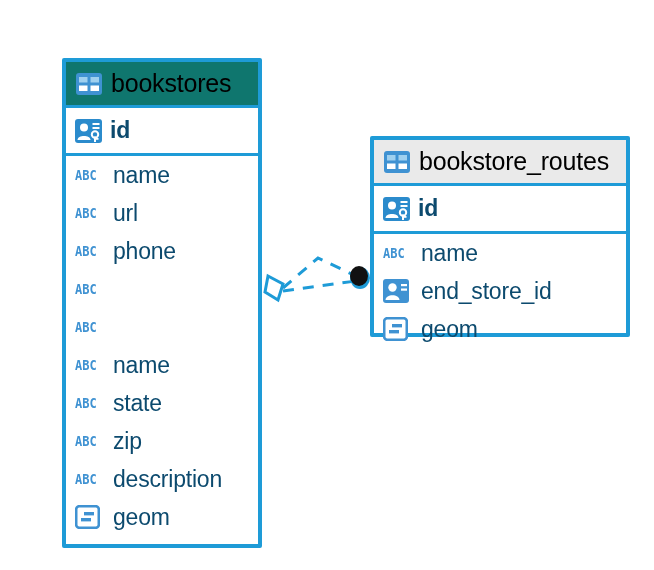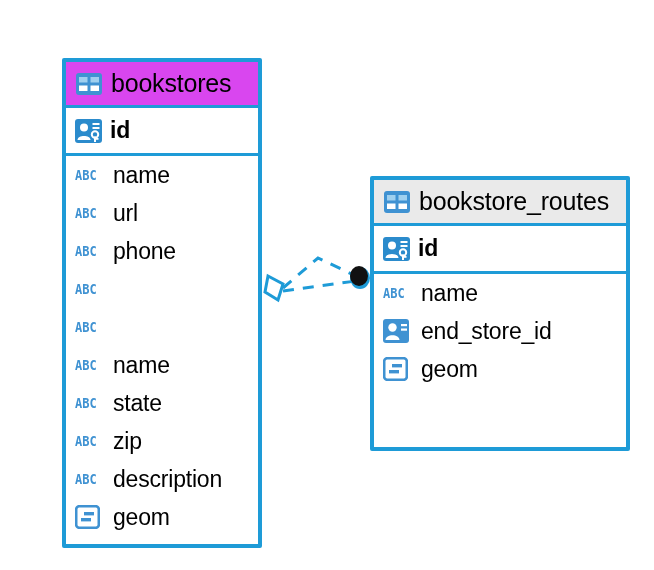--- a/index.html
+++ b/index.html
@@ -31,34 +31,33 @@
   #entity-bookstores {
     left: 62px;
     top: 58px;
     width: 200px;
     height: 490px;
   }
   #entity-bookstore-routes {
     left: 370px;
     top: 136px;
     width: 260px;
-    height: 275px;
-    margin-top: 40px;
+    height: 201px;
   }
 
   .entity-header {
     box-sizing: border-box;
     display: flex;
     align-items: center;
     gap: 9px;
     padding: 0 10px;
     height: 46px;
     border-bottom: 3px solid #1e9bd7;
   }
-  .entity-header.accent-orange { background: #d946ef; }
+  .entity-header.accent-orange { background: #0f766e; }
   .entity-header.accent-grey   { background: #eaeaea; }
 
   .entity-title {
     font-size: 25px;
     color: #000000;
     letter-spacing: -0.2px;
     white-space: nowrap;
   }
 
   .pk-section {
@@ -70,21 +69,21 @@
     box-sizing: border-box;
     display: flex;
     align-items: center;
     gap: 8px;
     padding: 0 9px;
     height: 38px;
   }
   .pk-section .field-row { height: 45px; }
   .field-label {
     font-size: 23px;
-    color: #000000;
+    color: #0c4a6e;
     white-space: nowrap;
     letter-spacing: -0.2px;
   }
   .field-label.bold { font-weight: bold; }
 
   
   .icon {
     flex: 0 0 auto;
     display: block;
     line-height: 0;

